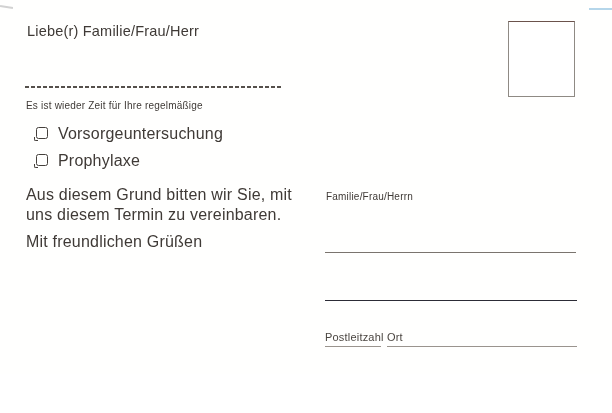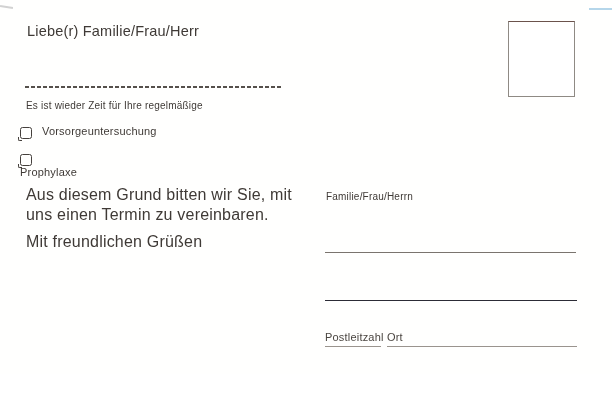--- a/index.html
+++ b/index.html
@@ -30,26 +30,26 @@
     background: repeating-linear-gradient(90deg, #55504b 0 4px, transparent 4px 6px);
   }
   .intro {
     left: 26px; top: 100px;
     font-size: 10px;
     letter-spacing: 0.2px;
   }
   .checkbox-row {
     display: flex;
     align-items: flex-start;
-    left: 20px;
-    font-size: 11px;
+    left: 36px;
+    font-size: 16px;
     letter-spacing: 0.2px;
   }
   .checkbox-row.row1 { top: 125px; }
-  .checkbox-row.row2 { top: 152px; flex-direction: column; }
+  .checkbox-row.row2 { top: 152px; }
   .checkbox-box {
     width: 10px; height: 10px;
     border: 1.8px solid #45403c;
     border-radius: 2.5px;
     margin-top: 2px;
     margin-right: 10px;
     position: relative;
     flex: 0 0 auto;
   }
   .checkbox-box::after {
@@ -136,21 +136,21 @@
     <span>Vorsorgeuntersuchung</span>
   </div>
 
   <div class="abs checkbox-row row2">
     <span class="checkbox-box"></span>
     <span>Prophylaxe</span>
   </div>
 
   <div class="abs body-par">
     <div>Aus diesem Grund bitten wir Sie, mit</div>
-    <div>uns einen Termin zu vereinbaren.</div>
+    <div>uns diesem Termin zu vereinbaren.</div>
   </div>
 
   <div class="abs closing">
     <div>Mit freundlichen Grüßen</div>
   </div>
 
   <div class="abs stamp-box"></div>
 
   <div class="abs recipient-label">Familie/Frau/Herrn</div>
 

